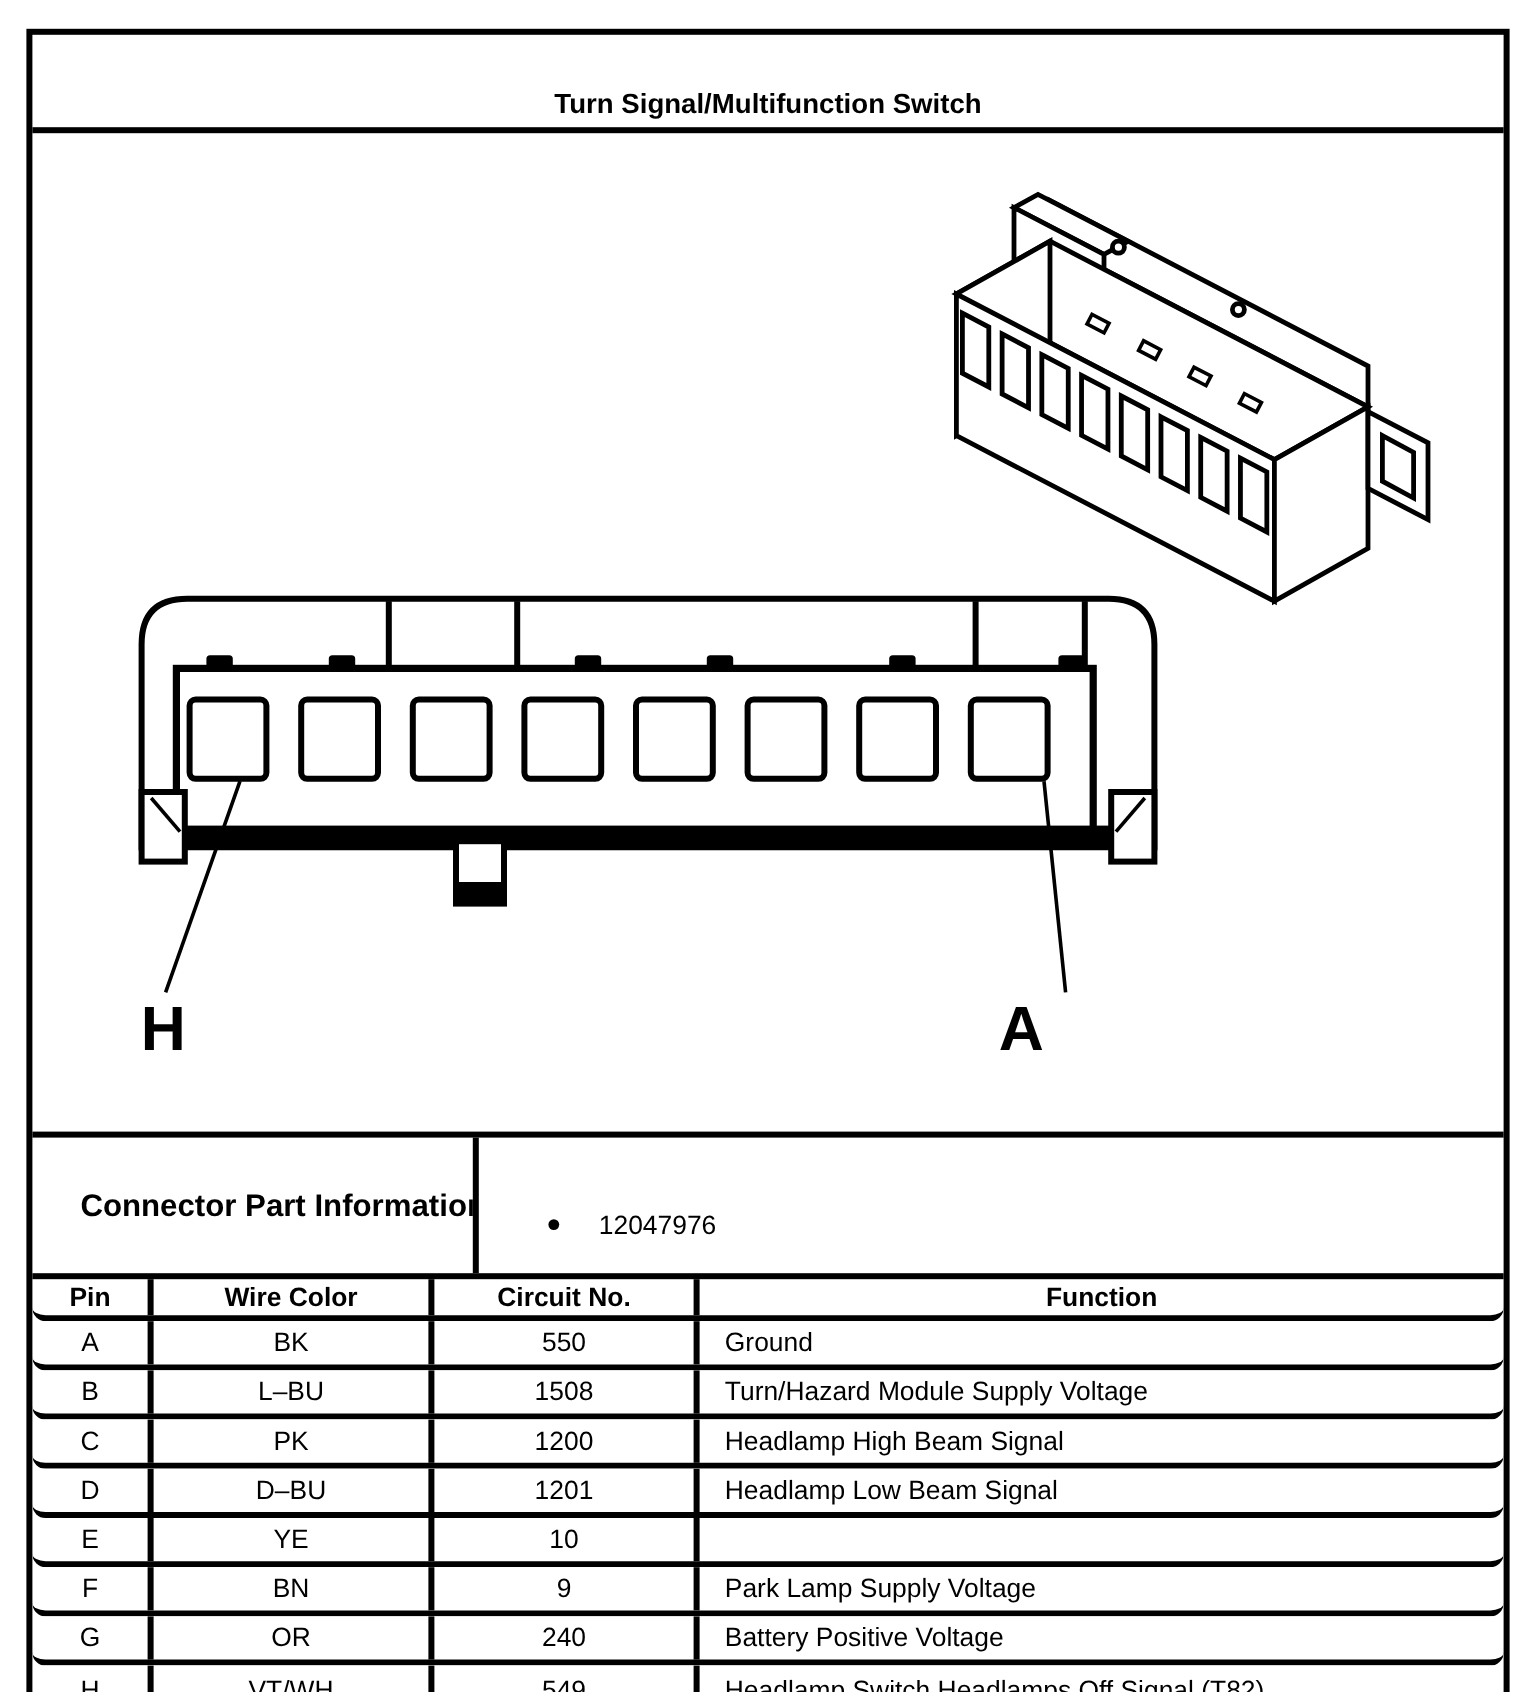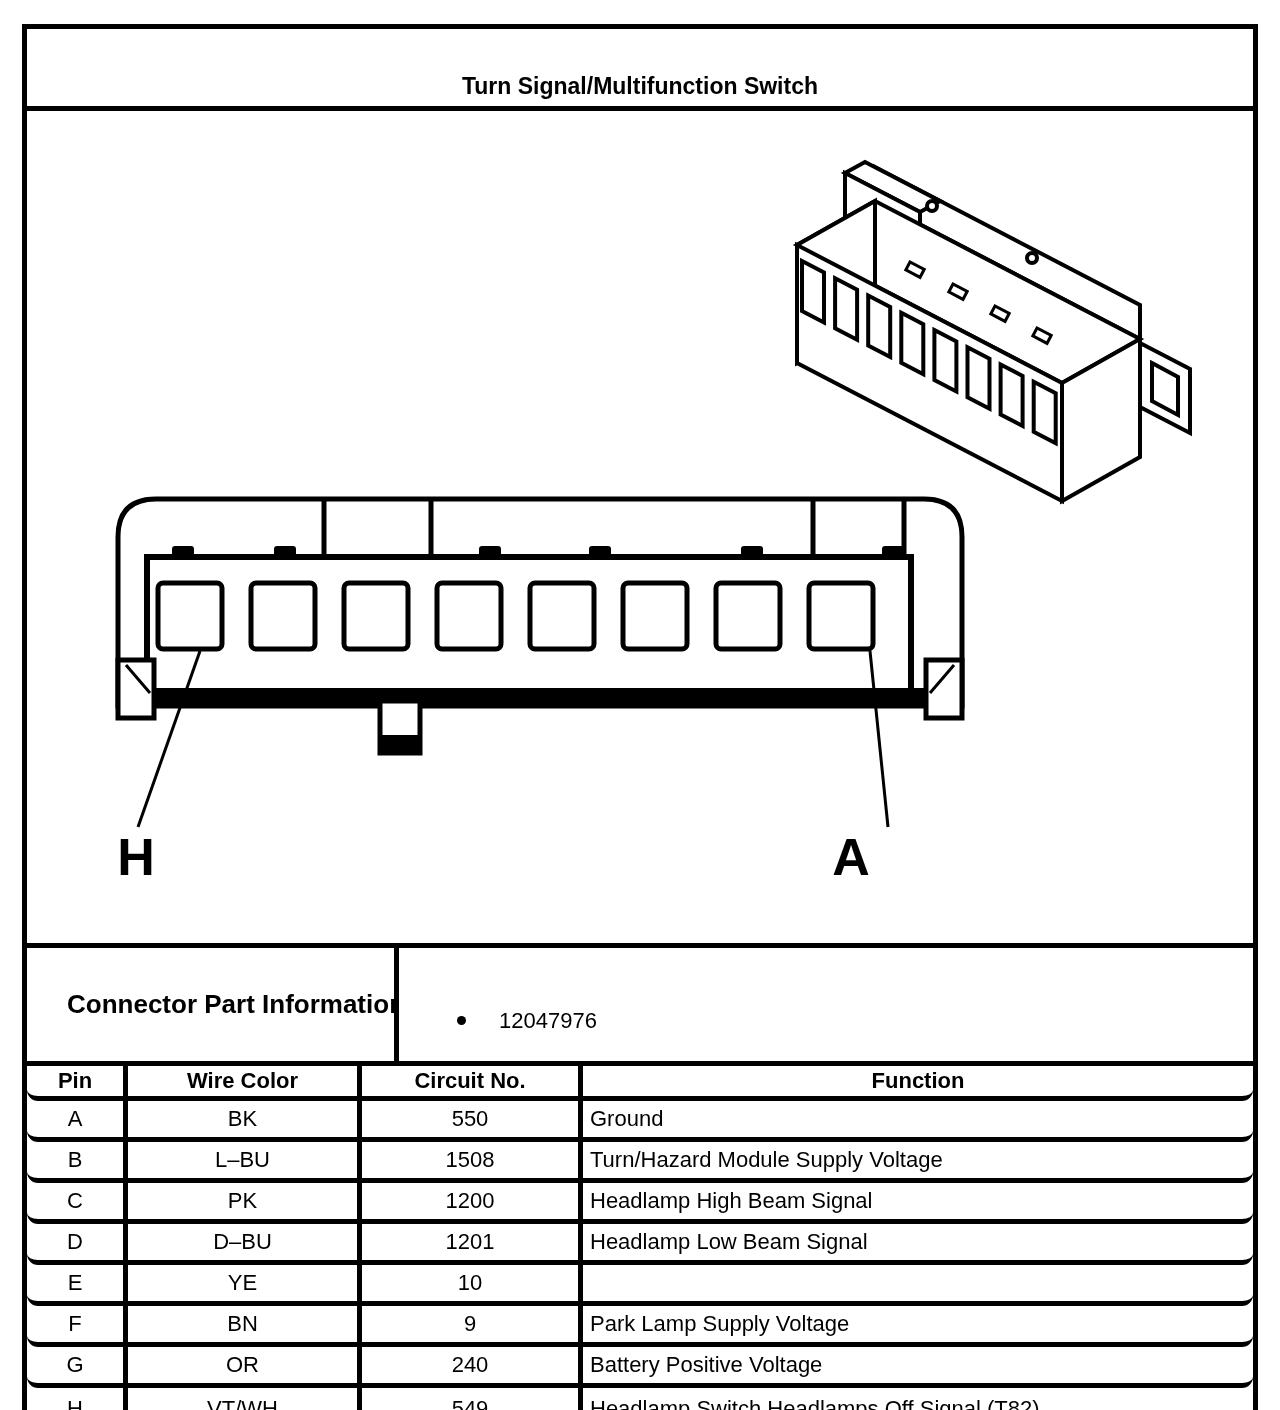--- a/index.html
+++ b/index.html
@@ -30,21 +30,21 @@
   .bullet-dot { width:9px; height:9px; border-radius:50%; background:#000; margin-right:33px; flex:0 0 9px; }
   .cols { display:grid; grid-template-columns:101px 234px 221px 1fr;border-radius:11px; }
   .thead { height:35px; border-bottom:5px solid #000; font-weight:bold; font-size:22px; }
   .cell {
     display:flex; align-items:center; justify-content:center;
     overflow:hidden; white-space:nowrap;
   }
   .cell.vline { border-right:5px solid #000; }
   .pin-row { height:41px; border-bottom:5px solid #000; font-size:22px; }
   .pin-row:last-child { border-bottom:none; }
-  .cell.fn { justify-content:flex-start; padding-left:7px; }
+  .cell.fn { justify-content:flex-start; padding-left:21px; }
   text.pin-label { font-family:"Liberation Sans", sans-serif; font-weight:bold; font-size:52px; }
 </style>
 </head>
 <body>
 
 <div class="frame">
 
   <div class="title-row">Turn Signal/Multifunction Switch</div>
 
   <div class="diagram-row">

